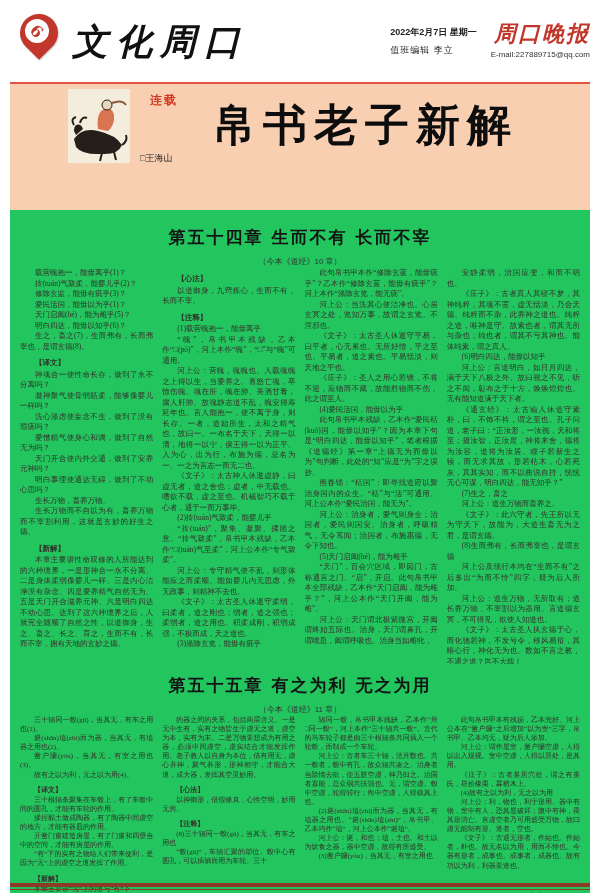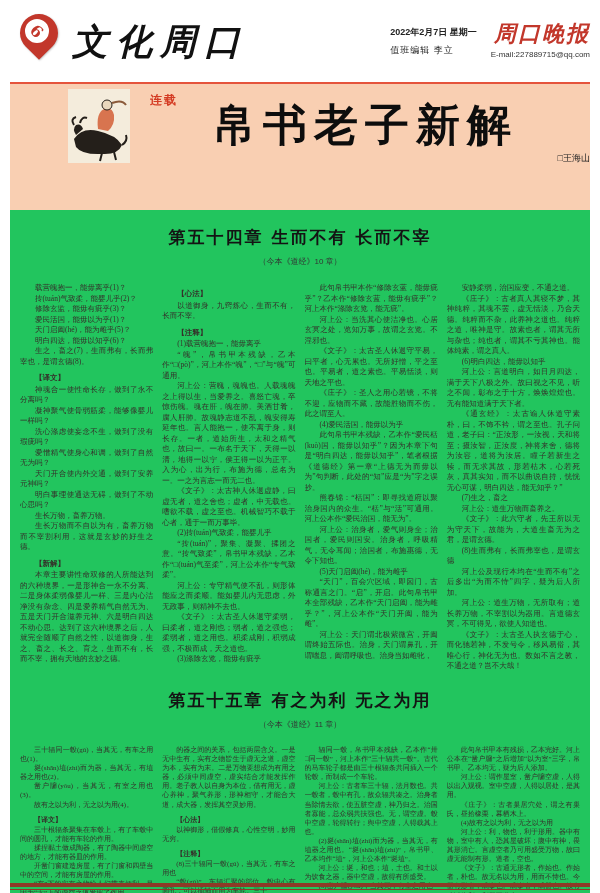--- a/index.html
+++ b/index.html
@@ -28,30 +28,30 @@
   
   .masthead { margin:4px 10px 0 10px; height:128px; background:#f9cfb2; border-top:2px solid #e5543c;
               position:relative; }
   .illustration { position:absolute; left:58px; top:5px; width:62px; height:74px; background:#f4ecdc;
                   overflow:hidden; }
   .serial-label { position:absolute; left:140px; top:8px; color:#d43a22; font-size:12px; font-weight:bold;
                   font-family:"Liberation Sans", sans-serif; letter-spacing:2px; }
   .mast-title { position:absolute; left:130px; right:0; top:12px; text-align:center;
                 font-family:Liberation Sans, sans-serif; font-weight:bold; font-size:44px; color:#0d0d0d;
                 letter-spacing:7px; }
-  .mast-author { position:absolute; left:130px; right:0; top:68px; text-align:right;
+  .mast-author { position:absolute; left:130px; right:0; top:68px; text-align:left;
                  font-size:9px; color:#222; font-family:"Liberation Sans", sans-serif; }
 
   
   .body-area { margin:0 10px; height:687px; background:#22c55e; position:relative; padding-top:16px; }
   .chapter-title { text-align:center; font-family:"DejaVu Sans", sans-serif; font-weight:bold;
                    font-size:17px; color:#141414; letter-spacing:2px; }
   .chapter-sub { text-align:center; font-size:8px; color:#333; margin-top:7px;
                  font-family:"Liberation Sans", sans-serif; }
-  .columns { display:flex; gap:9px; padding:0 10px; margin-top:16px; }
+  .columns { display:flex; gap:9px; padding:0 10px; margin-top:1px; }
   .col { flex:1; overflow:hidden; text-align:justify; color:#35302a; }
   .ch1 .columns { height:396px; }
   .ch1 .col { font-size:7.5px; line-height:1.40; }
   .ch2 { margin-top:10px; position:relative; }
   .ch2 .columns { height:176px; }
   .ch2 .col { font-size:7px; line-height:1.30; }
   .para { text-indent:2em; margin:0; }
   .sec-label { font-weight:bold; margin-top:6px; margin-bottom:1px; }
   .continued { position:absolute; right:22px; bottom:-10px; font-size:8px; color:#2b2722;
                font-family:"Liberation Sans", sans-serif; }
@@ -151,21 +151,21 @@
             <p class="para">《庄子》：圣人之用心若镜，不将不迎，应物而不藏，故能胜物而不伤，此之谓至人。</p>
             <p class="para">(4)爱民活国，能毋以为乎</p>
             <p class="para">此句帛书甲本残缺，乙本作“爱民栝(kuò)国，能毋以知乎”？因为本章下句是“明白四达，能毋以知乎”，笔者根据《道德经》第一章“上德无为而毋以为”句判断，此处的“知”应是“为”字之误抄。</p>
             <p class="para">熊春锦：“栝国”：即寻找道府以聚治身国内的众生。“栝”与“活”可通用。河上公本作“爱民治国，能无为”。</p>
             <p class="para">河上公：治身者，爱气则身全；治国者，爱民则国安。治身者，呼吸精气，无令耳闻；治国者，布施惠德，无令下知也。</p>
             <p class="para">(5)天门启阖(hé)，能为雌乎</p>
             <p class="para">“天门”，百会穴区域，即囟门，古称通言之门。“启”，开启。此句帛书甲本全部残缺，乙本作“天门启阖，能为雌乎？”，河上公本作“天门开阖，能为雌”。</p>
             <p class="para">河上公：天门谓北极紫微宫，开阖谓终始五际也。治身，天门谓鼻孔，开谓喘息，阖谓呼吸也。治身当如雌牝，</p>
           </div>
         <div class="col">
-            <p class="para">安静柔弱，治国应变，不通之道。</p>
+            <p class="para">安静柔弱，治国应变，和而不唱也。</p>
             <p class="para">《庄子》：古者真人其寝不梦，其神纯粹，其魂不罢，虚无恬淡，乃合天德。纯粹而不杂，此养神之道也。纯粹之道，唯神是守。故素也者，谓其无所与杂也；纯也者，谓其不亏其神也。能体纯素，谓之真人。</p>
             <p class="para">(6)明白四达，能毋以知乎</p>
             <p class="para">河上公：言道明白，如日月四达，满于天下八极之外。故曰视之不见，听之不闻，彰布之于十方，焕焕煌煌也。无有能知道满于天下者。</p>
             <p class="para">《通玄经》：太古谕人休道守素朴，曰，不饰不衿，谓之至也。孔子问道，老子曰：“正汝形，一汝视，天和将至；摄汝智，正汝度，神将来舍，德将为汝容，道将为汝居。瞳子若新生之犊，而无求其故，形若枯木，心若死灰，真其实知，而不以曲说自持，恍恍无心可谋，明白四达，能无知乎？”</p>
             <p class="para">(7)生之，畜之</p>
             <p class="para">河上公：道生万物而畜养之。</p>
             <p class="para">《文子》：此六守者，先王所以无为守天下，故能为，大道生畜无为之君，是谓玄德。</p>
             <p class="para">(8)生而弗有，长而弗宰也，是谓玄德</p>
             <p class="para">河上公及现行本均在“生而不有”之后多出“为而不恃”四字，疑为后人所加。</p>
             <p class="para">河上公：道生万物，无所取有；道长养万物，不宰割以为器用。言道德玄冥，不可得见，欲使人知道也。</p>

